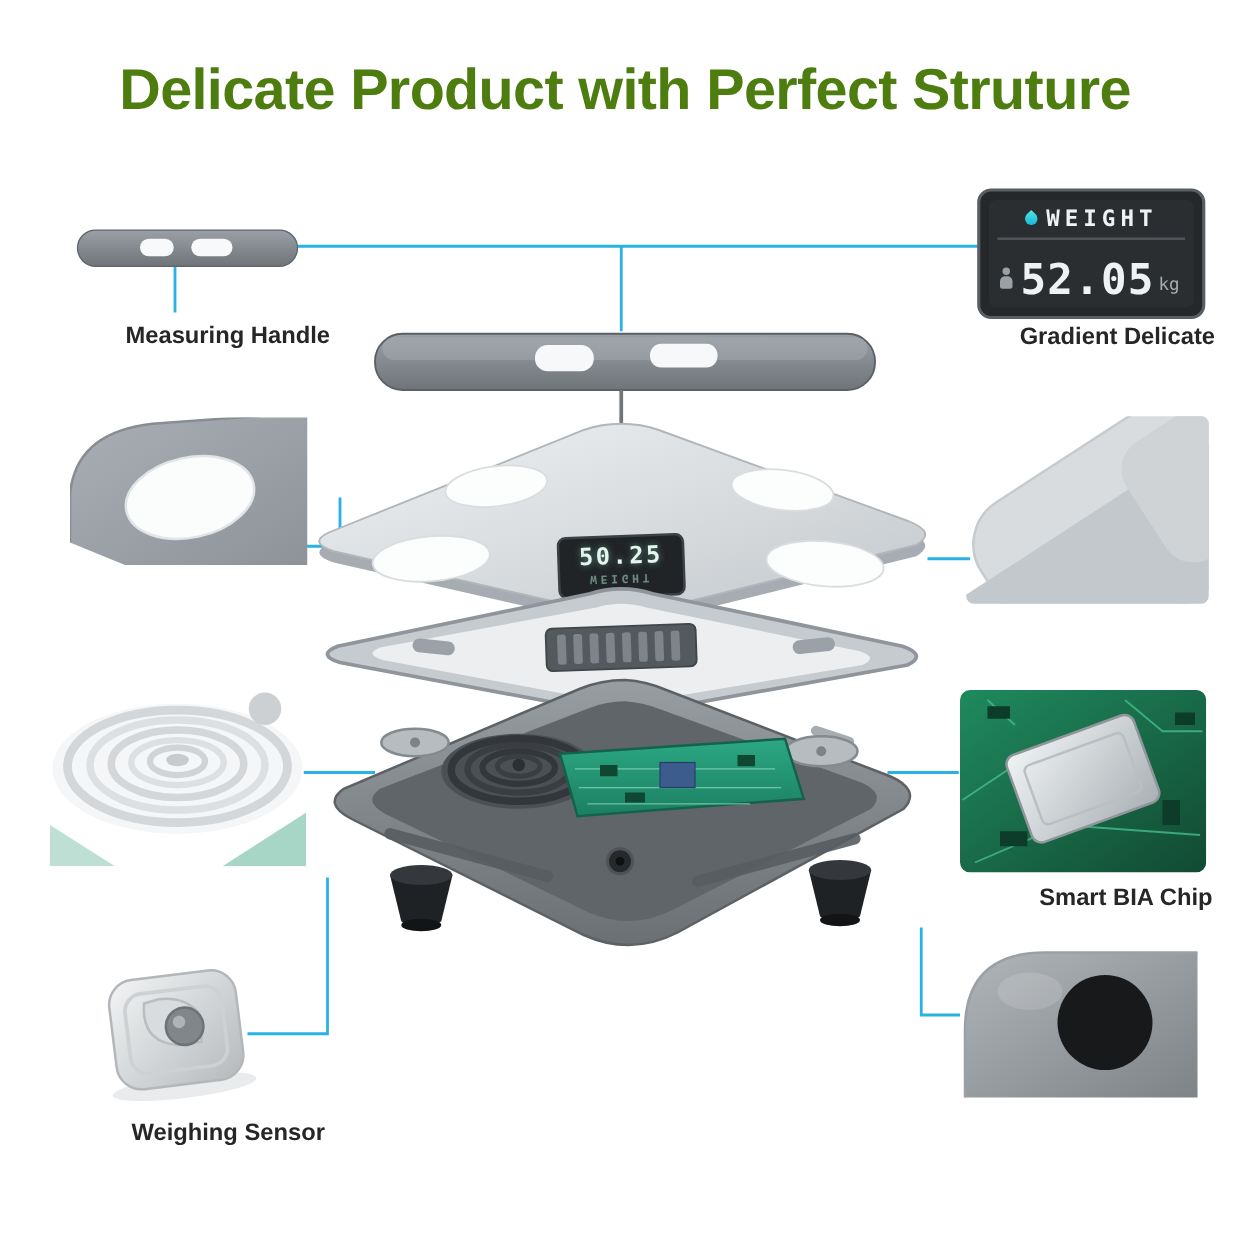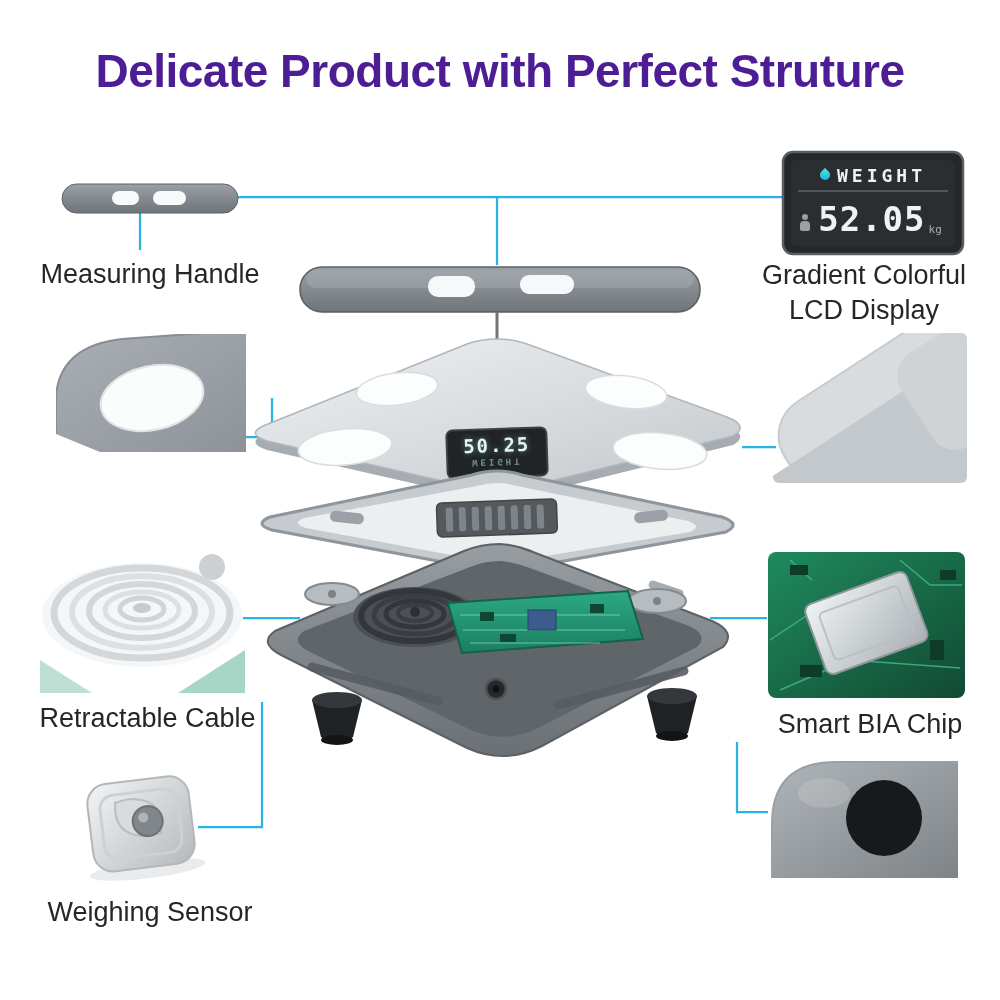--- a/index.html
+++ b/index.html
@@ -3,47 +3,47 @@
 <meta charset="utf-8">
 <style>
   :root { --accent:#29b2e3; }
   html,body { margin:0; padding:0; background:#ffffff; }
   .canvas {
     position:relative; width:1000px; height:1000px; background:#ffffff;
     font-family:"Liberation Sans", sans-serif; overflow:hidden;
   }
   .title {
     position:absolute; top:46px; left:0; right:0; margin:0;
-    text-align:center; font-size:46px; font-weight:700; color:#4c1d95;
+    text-align:center; font-size:46px; font-weight:700; color:#4d7c0f;
     letter-spacing:-0.5px; line-height:1.1;
   }
   .art { position:absolute; left:0; top:0; width:1000px; height:1000px; }
   .conn { stroke:var(--accent); stroke-width:2.25; fill:none; }
   .label {
-    position:absolute; font-size:27px; font-weight:400; color:#262626;
-    text-align:center; line-height:1.3;
+    position:absolute; font-size:19px; font-weight:700; color:#262626;
+    text-align:right; line-height:1.3;
   }
   .label .line { display:block; }
 
   
   .lcd-main {
     position:absolute; left:788px; top:158px; width:170px; height:90px;
     font-family:"DejaVu Sans Mono", monospace; color:#eef2f3;
     display:flex; flex-direction:column; box-sizing:border-box; padding:5px 8px 4px 8px;
   }
   .lcd-row1 { display:flex; align-items:center; justify-content:center; gap:7px; height:24px; }
   .lcd-mode { font-size:18px; font-weight:700; letter-spacing:4px; }
   .droplet {
     width:10px; height:10px; background:linear-gradient(135deg,#4fe6df,#12b0dc);
     border-radius:0 50% 50% 50%; transform:rotate(45deg); display:inline-block;
   }
   .lcd-divider { height:2px; background:#50555a; margin:3px 2px 1px 2px; }
-  .lcd-row2 { position:relative; flex:1; display:flex; align-items:center; justify-content:center; padding-left:14px; }
+  .lcd-row2 { position:relative; flex:1; display:flex; align-items:flex-end; justify-content:center; padding-left:14px; }
   .lcd-value { font-size:34px; font-weight:700; letter-spacing:1px; }
-  .lcd-unit { font-size:11px; color:#a7adb1; align-self:flex-end; margin:0 0 8px 3px; }
+  .lcd-unit { font-size:14px; color:#a7adb1; align-self:flex-end; margin:0 0 8px 3px; }
   .person { position:absolute; left:3px; bottom:12px; width:12px; height:18px; }
   .person::before {
     content:""; position:absolute; top:0; left:3px; width:6px; height:6px;
     border-radius:50%; background:#9aa0a4;
   }
   .person::after {
     content:""; position:absolute; top:7px; left:1px; width:10px; height:10px;
     border-radius:4px 4px 2px 2px; background:#9aa0a4;
   }
 
@@ -309,26 +309,24 @@
   </div>
 
   <div class="scale-screen">
     <div class="ss-value">50.25</div>
     <div class="ss-reflection">WEIGHT</div>
   </div>
 
   <div class="label" style="left:36px; top:257px; width:228px">Measuring Handle</div>
 
   <div class="label" style="left:756px; top:258px; width:216px">
-    <span class="line">Gradient Colorful</span>
-    <span class="line">LCD Display</span>
+    <span class="line">Gradient Delicate</span>
   </div>
 
 
 
-  <div class="label" style="left:30px; top:701px; width:235px">Retractable Cable</div>
 
   <div class="label" style="left:770px; top:707px; width:200px">Smart BIA Chip</div>
 
   <div class="label" style="left:40px; top:895px; width:220px">Weighing Sensor</div>
 
 
 </div>
 
 </body></html>

